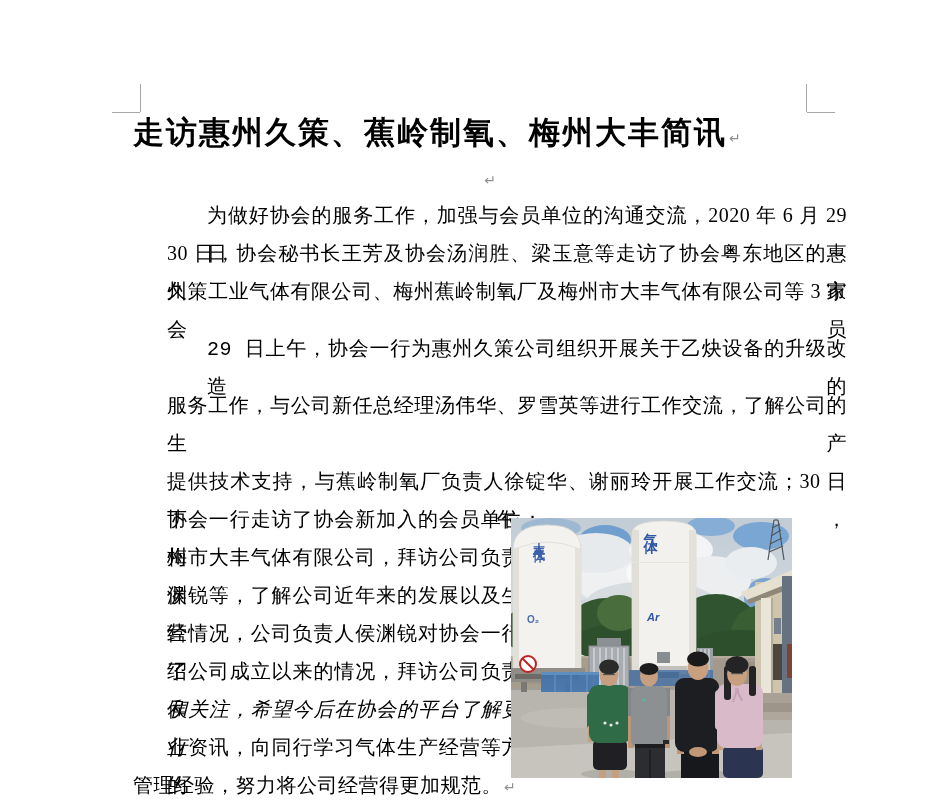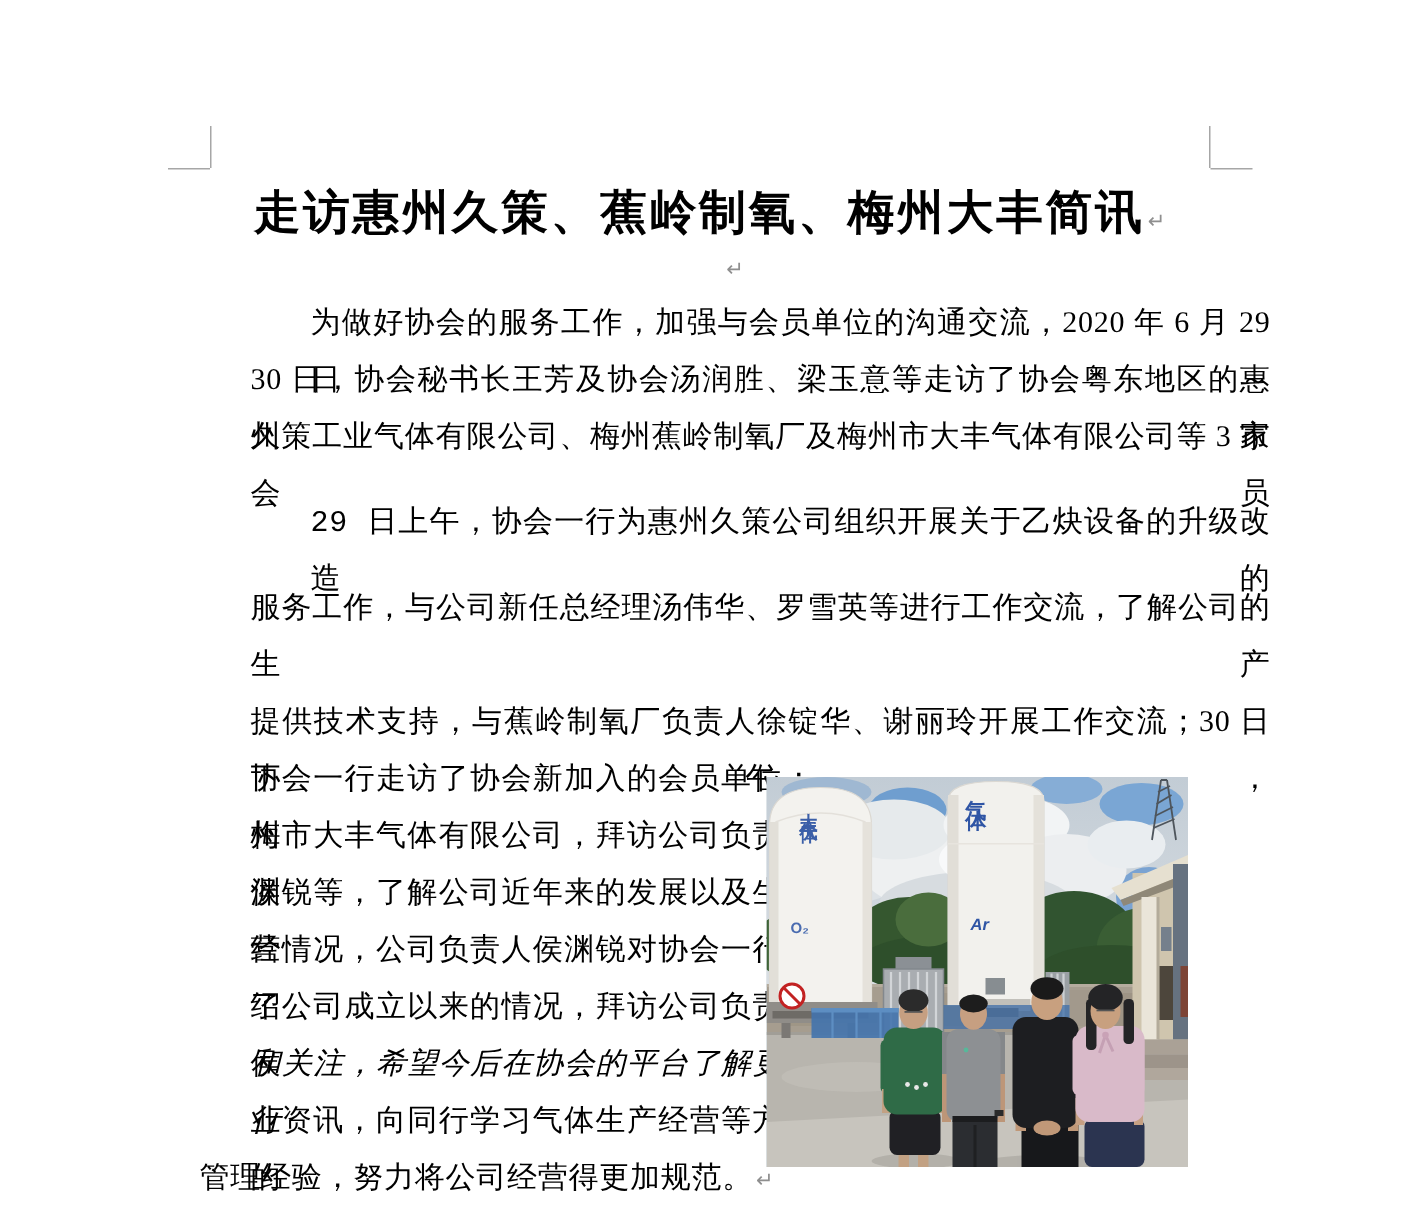--- a/index.html
+++ b/index.html
@@ -2,22 +2,22 @@
 <html><head>
 <meta charset="utf-8">
 <style>
   html,body{margin:0;padding:0;background:#ffffff;}
   #canvas{
     position:relative;width:947px;height:812px;background:#ffffff;overflow:hidden;
     font-family:"Liberation Serif","DejaVu Serif",serif;color:#000;
   }
   .cropmark{position:absolute;background:#a6a6a6;}
   .doc-title{
-    position:absolute;left:133px;top:106px;width:680px;height:54px;line-height:72px;
-    text-align:center;font-size:31px;font-weight:bold;letter-spacing:2px;white-space:nowrap;
+    position:absolute;left:133px;top:106px;width:680px;height:54px;line-height:54px;
+    text-align:left;font-size:31px;font-weight:bold;letter-spacing:2px;white-space:nowrap;
   }
   .pmark{
     color:#8f8f8f;font-family:"DejaVu Sans","Liberation Sans",sans-serif;
     font-size:14px;font-weight:normal;letter-spacing:0;margin-left:2px;
   }
   .empty-line{
     position:absolute;left:133px;top:166px;width:712px;height:28px;line-height:28px;
     text-align:center;
   }
   .bodyline{

